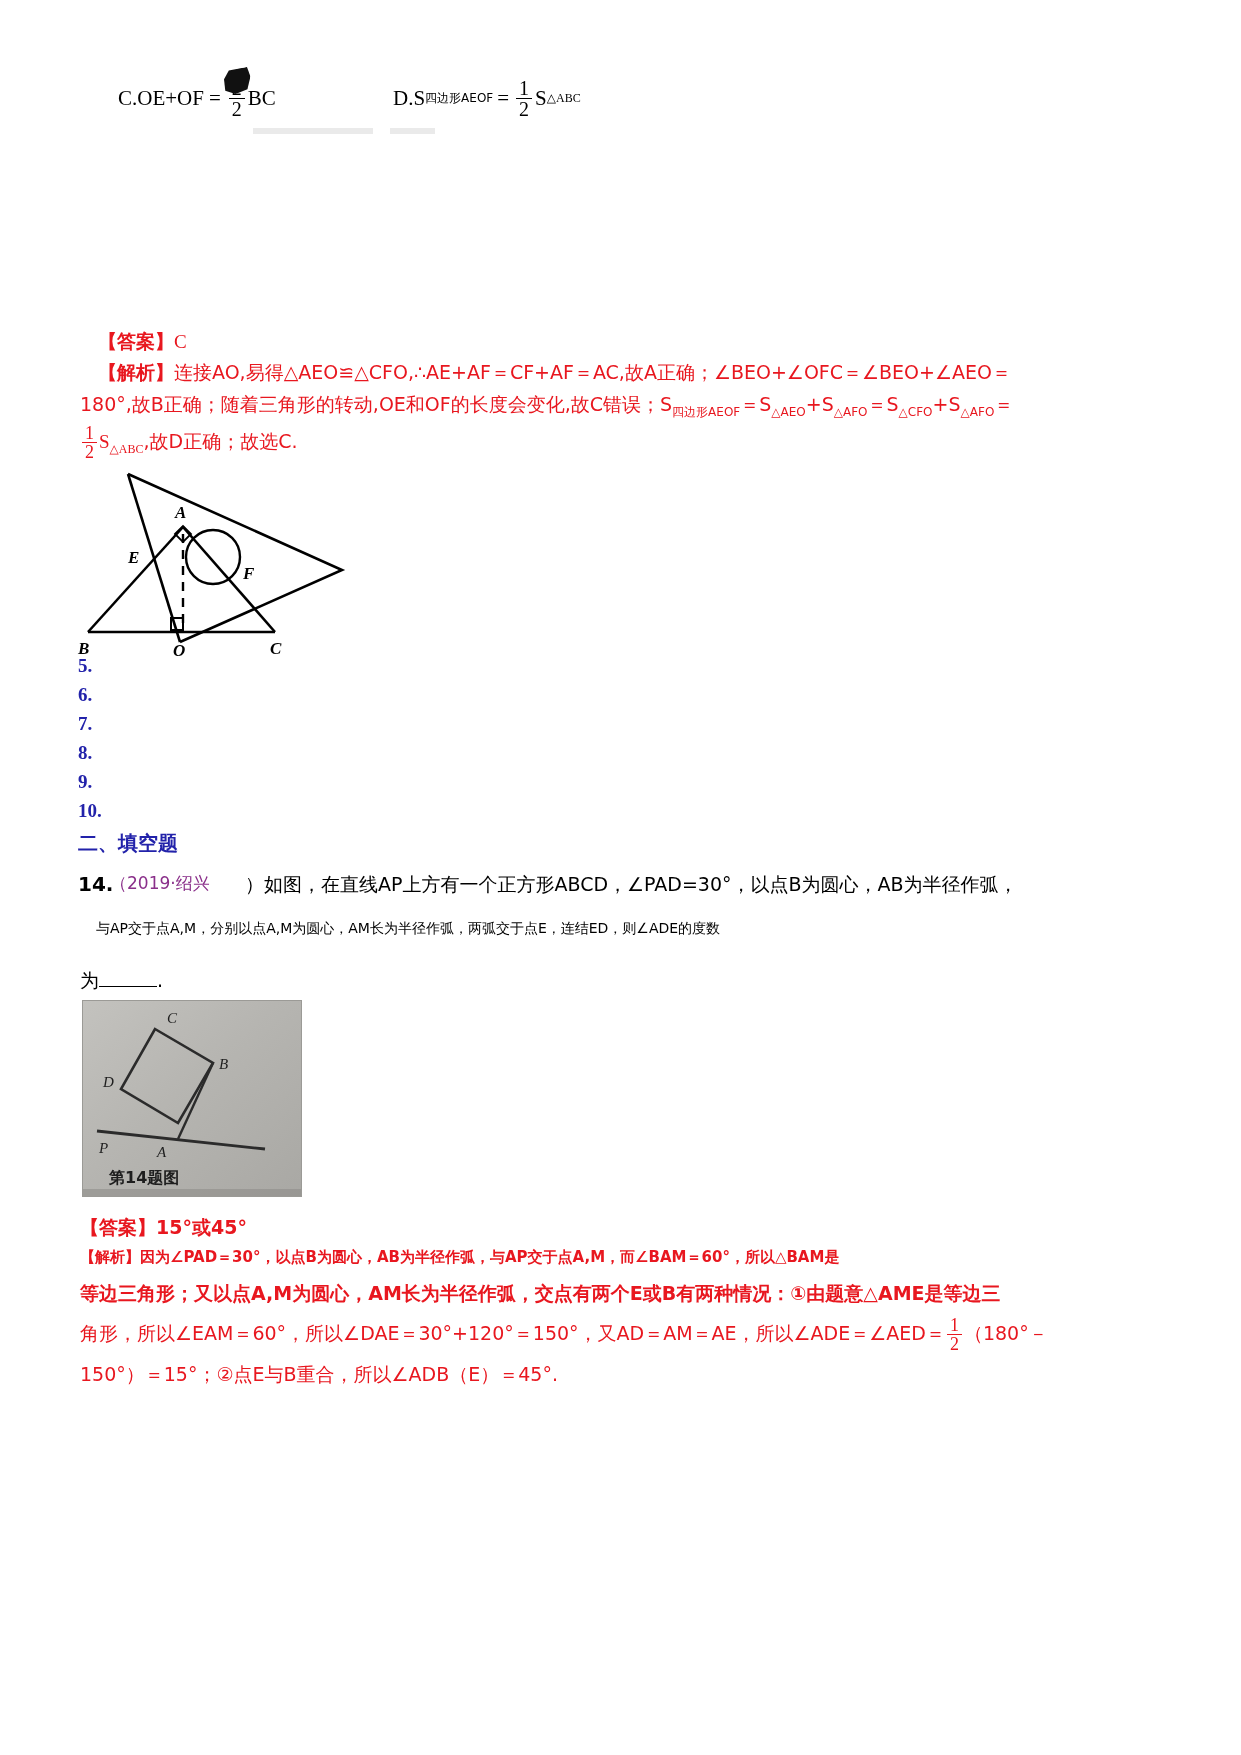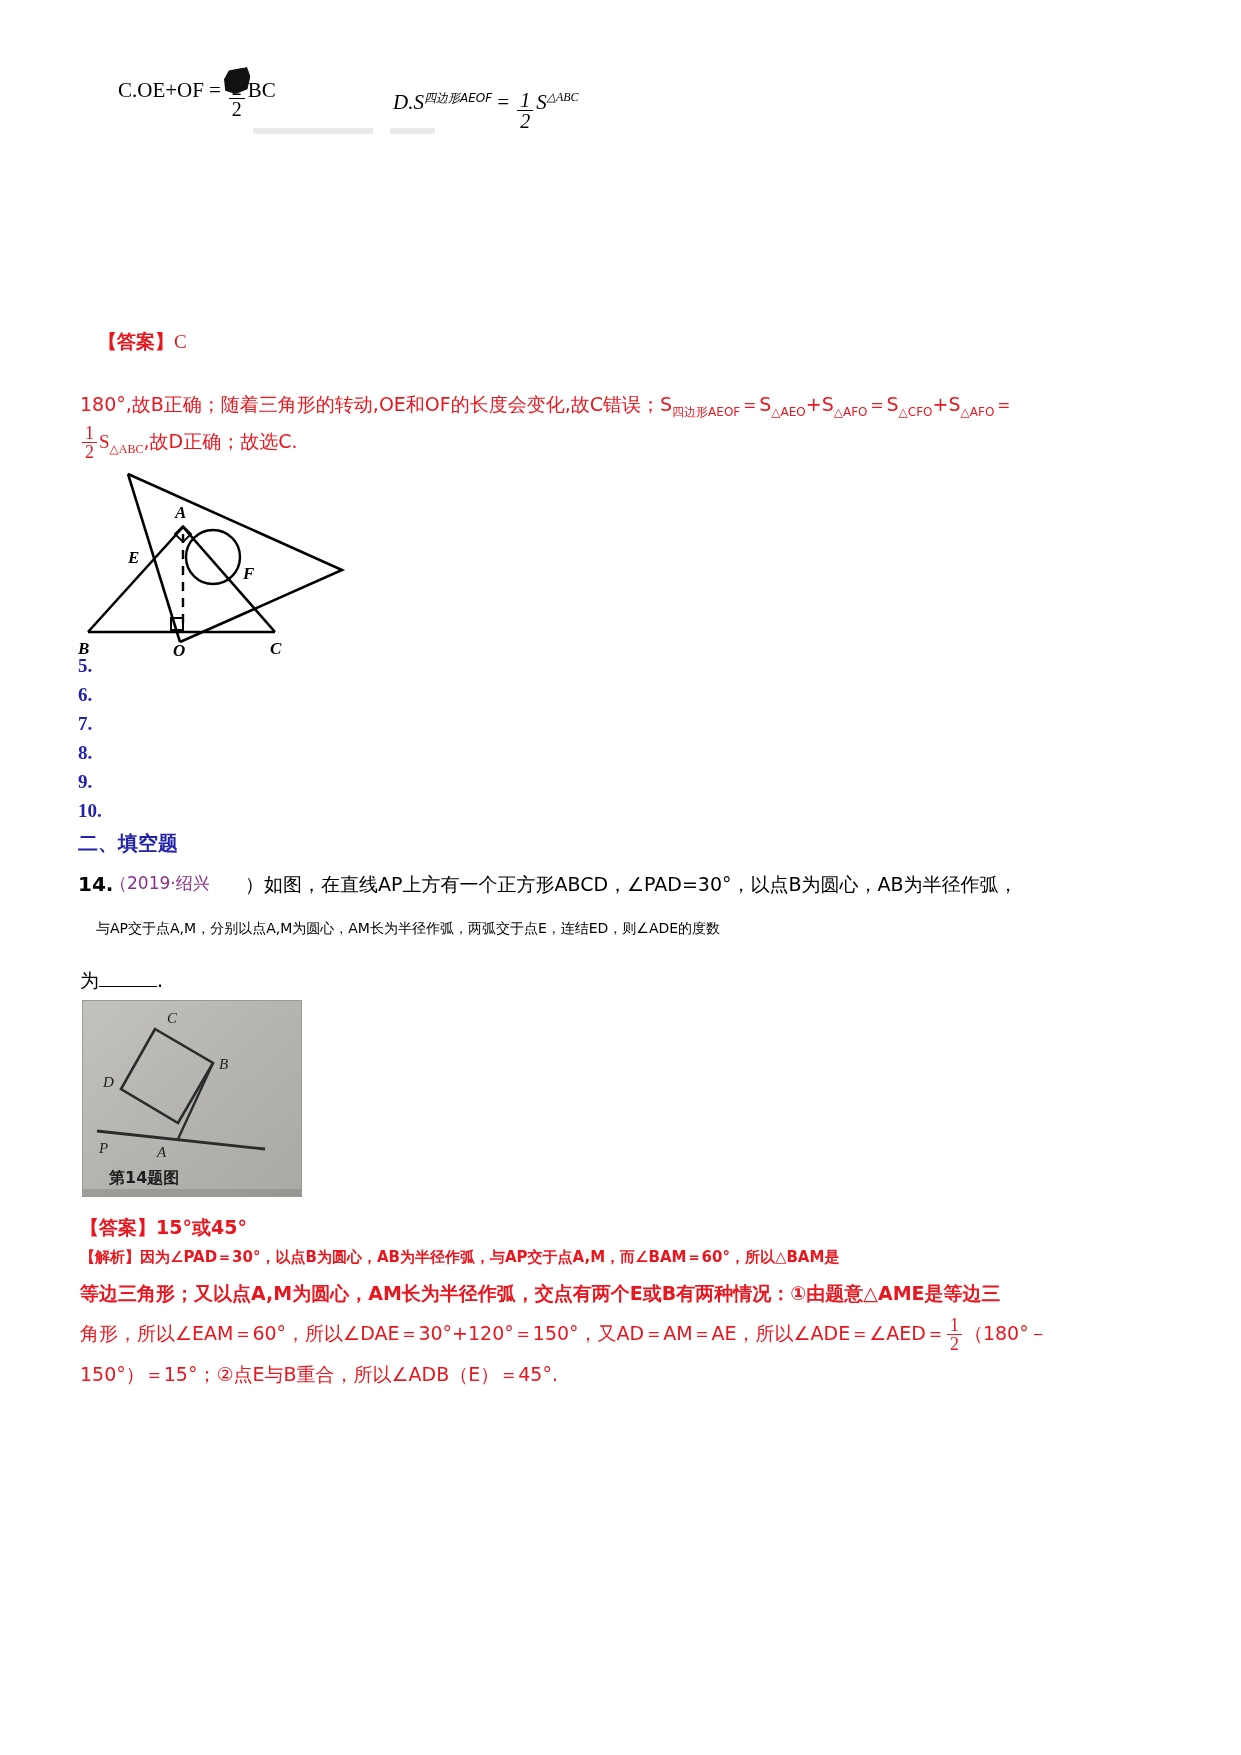--- a/index.html
+++ b/index.html
@@ -27,24 +27,24 @@
   .red   { color: #e8171f; }
   .bold  { font-weight: bold; margin-left: 18px; }
 
   
   #options-row {
     left: 118px; top: 78px; width: 1000px;
     font-size: 21px;
   }
   .opt {
     display: inline-flex;
-    align-items: flex-start;
+    align-items: center;
     vertical-align: middle;
   }
-  #opt-d-wrap { position: absolute; left: 275px; top: 12px; font-style: italic; }
+  #opt-d-wrap { position: absolute; left: 275px; top: 0px; }
   .frac {
     display: inline-flex;
     flex-direction: column;
     align-items: center;
     vertical-align: middle;
     margin: 0 3px;
     line-height: 1.02;
     font-size: 20px;
   }
   .frac .num { padding: 0 3px; }
@@ -174,20 +174,23 @@
     </span>
   </div>
 
   <div class="smudge" style="left:253px;top:128px;width:120px;height:6px;"></div>
   <div class="smudge" style="left:390px;top:128px;width:45px;height:6px;"></div>
 
   <div class="blk ansline red bold cjk" id="ans1">
     <span>【答案】</span><span class="math" style="font-weight:normal;">C</span>
   </div>
 
+  <div class="blk ansline red cjk" id="exp1-l1">
+    <span class="bold">【解析】</span><span>连接AO,易得△AEO≌△CFO,∴AE+AF＝CF+AF＝AC,故A正确；∠BEO+∠OFC＝∠BEO+∠AEO＝</span>
+  </div>
 
   <div class="blk ansline red cjk" id="exp1-l2">
     <span>180°,故B正确；随着三角形的转动,OE和OF的长度会变化,故C错误；S</span><span class="sub">四边形AEOF</span><span>＝S</span><span class="sub">△AEO</span><span>+S</span><span class="sub">△AFO</span><span>＝S</span><span class="sub">△CFO</span><span>+S</span><span class="sub">△AFO</span><span>＝</span>
   </div>
 
   <div class="blk ansline red cjk" id="exp1-l3">
     <span class="frac-inline">
       <span class="num math">1</span>
       <span class="den math">2</span>
     </span><span class="math">S</span><span class="sub math">△ABC</span><span>,故D正确；故选C.</span>

